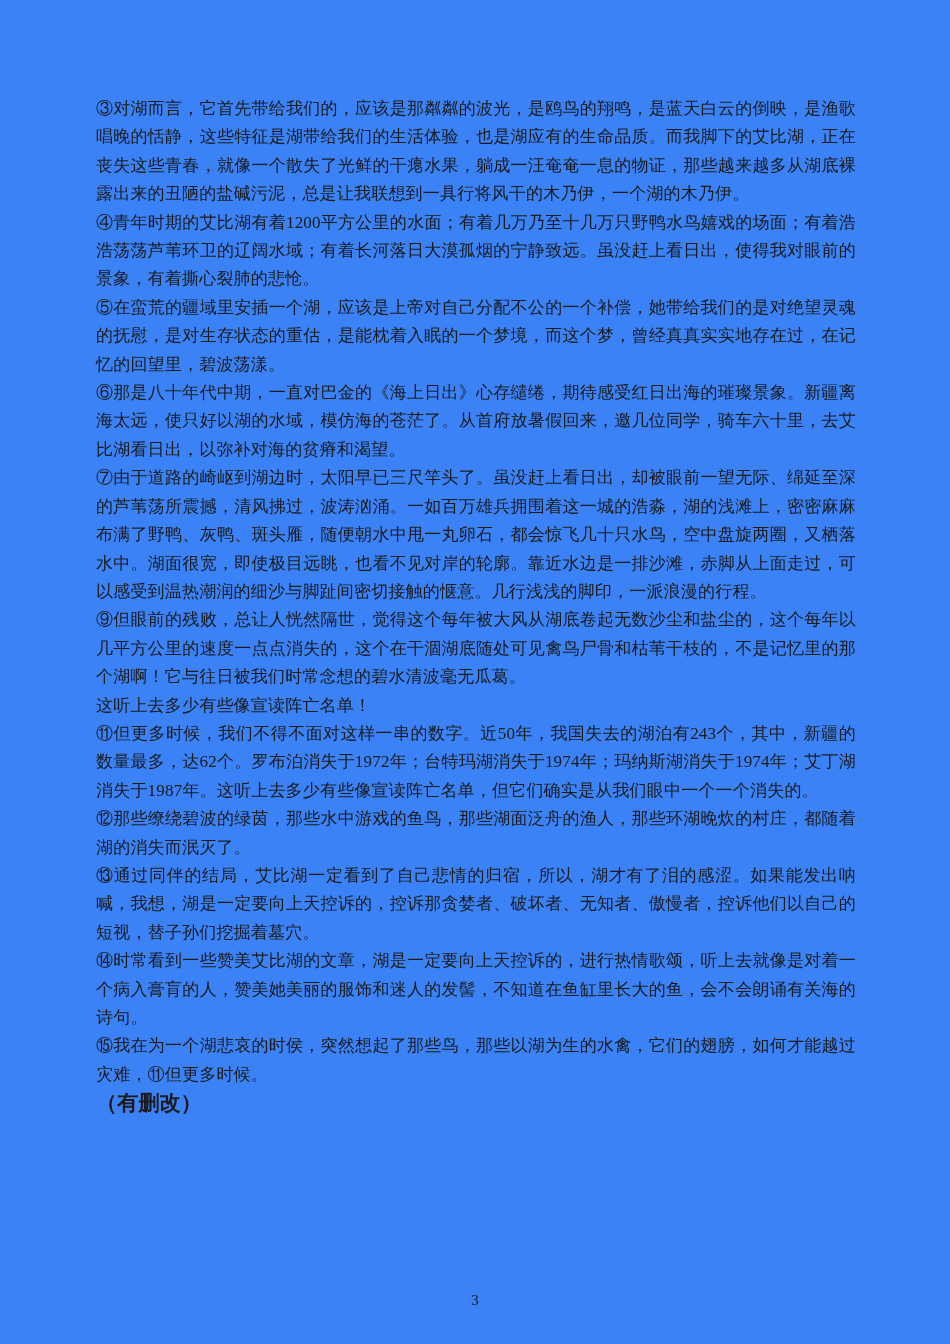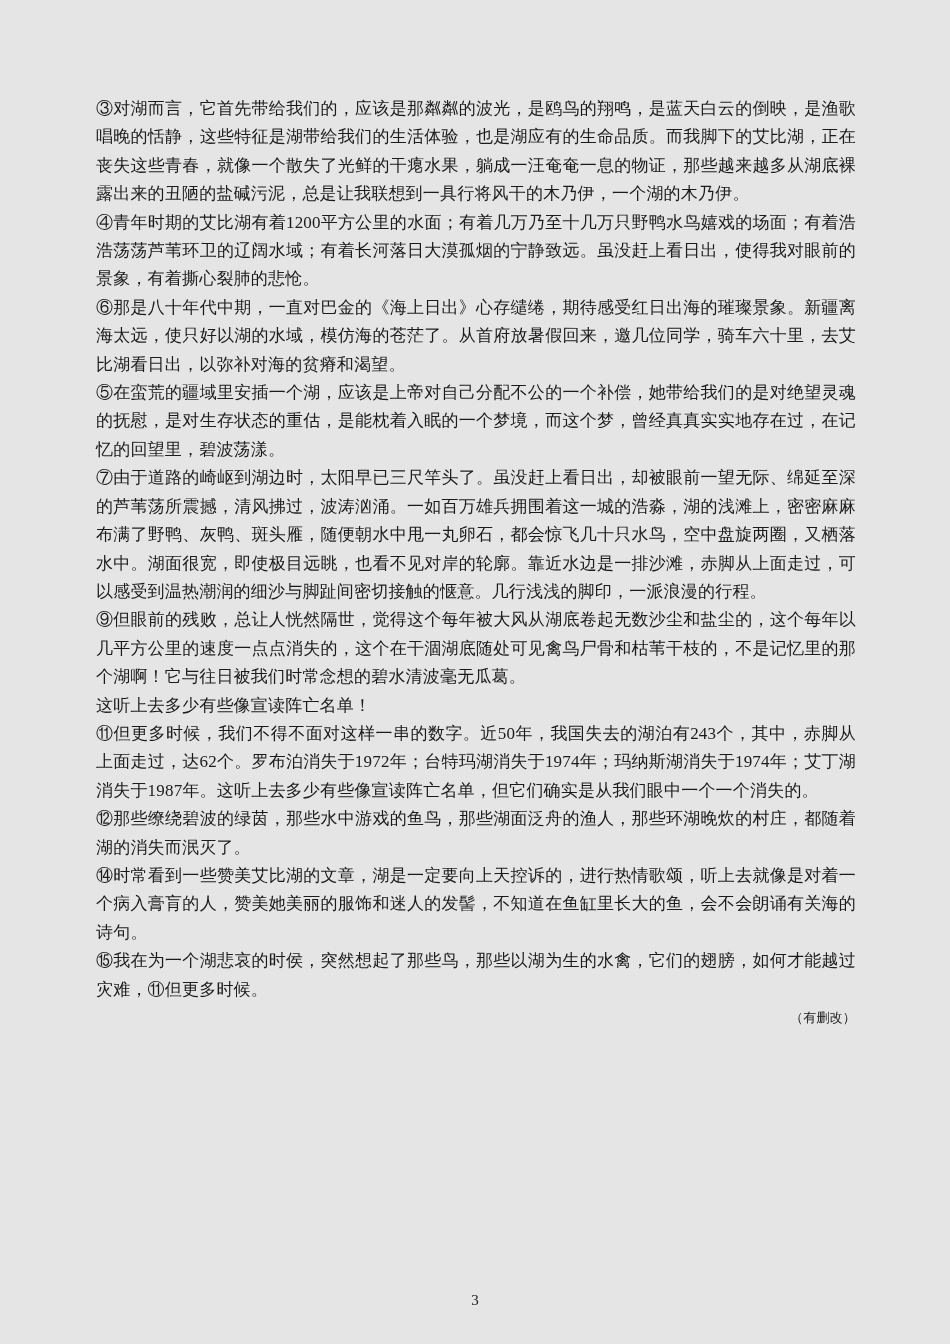--- a/index.html
+++ b/index.html
@@ -11,66 +11,67 @@
     height: 1344px;
     background: #ffffff;
     position: relative;
     font-family: "Liberation Serif", "DejaVu Serif", serif;
     color: #1b1b1b;
     overflow: hidden;
   }
   .page {
     position: absolute;
     inset: 0;
-    background: #e5e5e5;
+    background: #3b82f6;
   }
   .content {
     position: absolute;
     left: 96px;
     right: 94px;
     top: 95px;
   }
   p.para {
     margin: 0;
     font-size: 17px;
     line-height: 28.4px;
     text-align: justify;
     letter-spacing: 0.2px;
     word-break: break-all;
   }
   .attribution {
-    font-size: 13px;
+    font-size: 21px;
     line-height: 28.4px;
-    text-align: right;
     letter-spacing: 0.2px;
+    font-weight: bold;
   }
   .page-number {
     position: absolute;
     left: 0;
     right: 0;
     top: 1292px;
     text-align: center;
     font-size: 15px;
     color: #1b1b1b;
   }
 </style>
 </head>
 <body>
 
 <div class="page">
   <div class="content">
     <div id="doc-body">
         <p class="para">③对湖而言，它首先带给我们的，应该是那粼粼的波光，是鸥鸟的翔鸣，是蓝天白云的倒映，是渔歌唱晚的恬静，这些特征是湖带给我们的生活体验，也是湖应有的生命品质。而我脚下的艾比湖，正在丧失这些青春，就像一个散失了光鲜的干瘪水果，躺成一汪奄奄一息的物证，那些越来越多从湖底裸露出来的丑陋的盐碱污泥，总是让我联想到一具行将风干的木乃伊，一个湖的木乃伊。</p>
         <p class="para">④青年时期的艾比湖有着1200平方公里的水面；有着几万乃至十几万只野鸭水鸟嬉戏的场面；有着浩浩荡荡芦苇环卫的辽阔水域；有着长河落日大漠孤烟的宁静致远。虽没赶上看日出，使得我对眼前的景象，有着撕心裂肺的悲怆。</p>
+        <p class="para">⑤在蛮荒的疆域里安插一个湖，应该是上帝对自己分配不公的一个补偿，她带给我们的是对绝望灵魂的抚慰，是对生存状态的重估，是能枕着入眠的一个梦境，而这个梦，曾经真真实实地存在过，在记忆的回望里，碧波荡漾。</p>
         <p class="para">⑥那是八十年代中期，一直对巴金的《海上日出》心存缱绻，期待感受红日出海的璀璨景象。新疆离海太远，使只好以湖的水域，模仿海的苍茫了。从首府放暑假回来，邀几位同学，骑车六十里，去艾比湖看日出，以弥补对海的贫瘠和渴望。</p>
-        <p class="para">⑤在蛮荒的疆域里安插一个湖，应该是上帝对自己分配不公的一个补偿，她带给我们的是对绝望灵魂的抚慰，是对生存状态的重估，是能枕着入眠的一个梦境，而这个梦，曾经真真实实地存在过，在记忆的回望里，碧波荡漾。</p>
         <p class="para">⑦由于道路的崎岖到湖边时，太阳早已三尺竿头了。虽没赶上看日出，却被眼前一望无际、绵延至深的芦苇荡所震撼，清风拂过，波涛汹涌。一如百万雄兵拥围着这一城的浩淼，湖的浅滩上，密密麻麻布满了野鸭、灰鸭、斑头雁，随便朝水中甩一丸卵石，都会惊飞几十只水鸟，空中盘旋两圈，又栖落水中。湖面很宽，即使极目远眺，也看不见对岸的轮廓。靠近水边是一排沙滩，赤脚从上面走过，可以感受到温热潮润的细沙与脚趾间密切接触的惬意。几行浅浅的脚印，一派浪漫的行程。</p>
         <p class="para">⑨但眼前的残败，总让人恍然隔世，觉得这个每年被大风从湖底卷起无数沙尘和盐尘的，这个每年以几平方公里的速度一点点消失的，这个在干涸湖底随处可见禽鸟尸骨和枯苇干枝的，不是记忆里的那个湖啊！它与往日被我们时常念想的碧水清波毫无瓜葛。</p>
         <p class="para">这听上去多少有些像宣读阵亡名单！</p>
-        <p class="para">⑪但更多时候，我们不得不面对这样一串的数字。近50年，我国失去的湖泊有243个，其中，赤脚从上面走过，达62个。罗布泊消失于1972年；台特玛湖消失于1974年；玛纳斯湖消失于1974年；艾丁湖消失于1987年。这听上去多少有些像宣读阵亡名单，但它们确实是从我们眼中一个一个消失的。</p>
+        <p class="para">⑪但更多时候，我们不得不面对这样一串的数字。近50年，我国失去的湖泊有243个，其中，新疆的数量最多，达62个。罗布泊消失于1972年；台特玛湖消失于1974年；玛纳斯湖消失于1974年；艾丁湖消失于1987年。这听上去多少有些像宣读阵亡名单，但它们确实是从我们眼中一个一个消失的。</p>
         <p class="para">⑫那些缭绕碧波的绿茵，那些水中游戏的鱼鸟，那些湖面泛舟的渔人，那些环湖晚炊的村庄，都随着湖的消失而泯灭了。</p>
+        <p class="para">⑬通过同伴的结局，艾比湖一定看到了自己悲情的归宿，所以，湖才有了泪的感涩。如果能发出呐喊，我想，湖是一定要向上天控诉的，控诉那贪婪者、破坏者、无知者、傲慢者，控诉他们以自己的短视，替子孙们挖掘着墓穴。</p>
         <p class="para">⑭时常看到一些赞美艾比湖的文章，湖是一定要向上天控诉的，进行热情歌颂，听上去就像是对着一个病入膏肓的人，赞美她美丽的服饰和迷人的发髻，不知道在鱼缸里长大的鱼，会不会朗诵有关海的诗句。</p>
         <p class="para">⑮我在为一个湖悲哀的时侯，突然想起了那些鸟，那些以湖为生的水禽，它们的翅膀，如何才能越过灾难，⑪但更多时候。</p>
       </div>
     <div class="attribution">（有删改）</div>
   </div>
   <div class="page-number">3</div>
 </div>
 
 </body></html>

